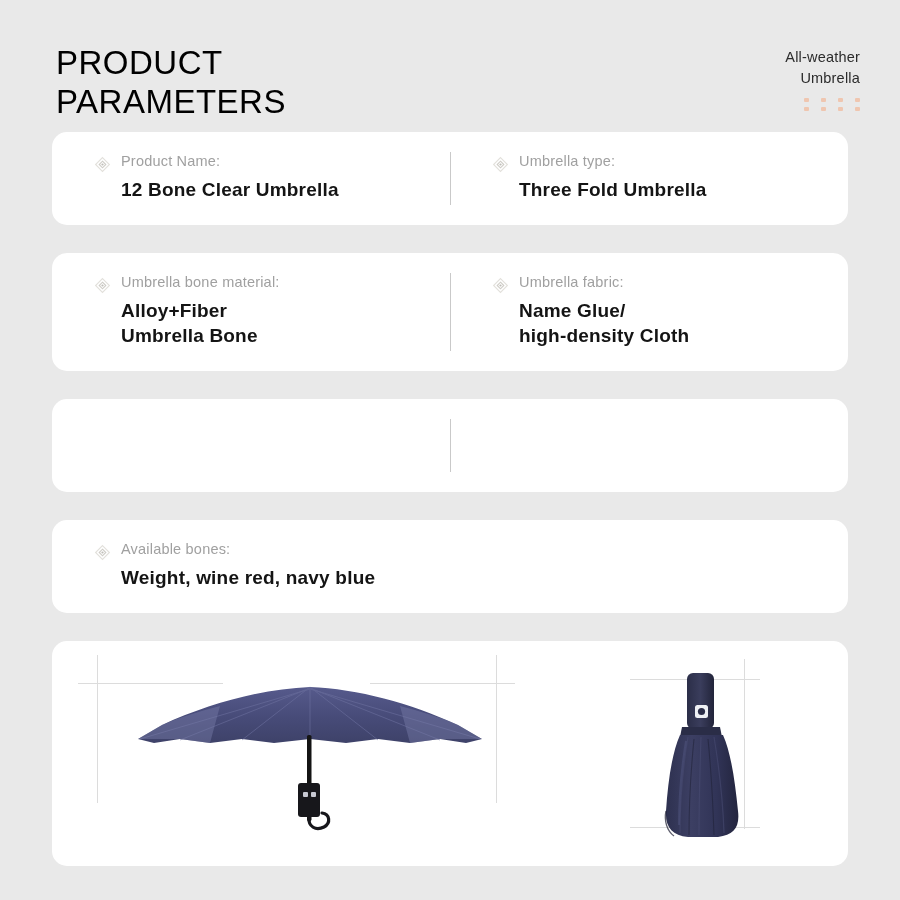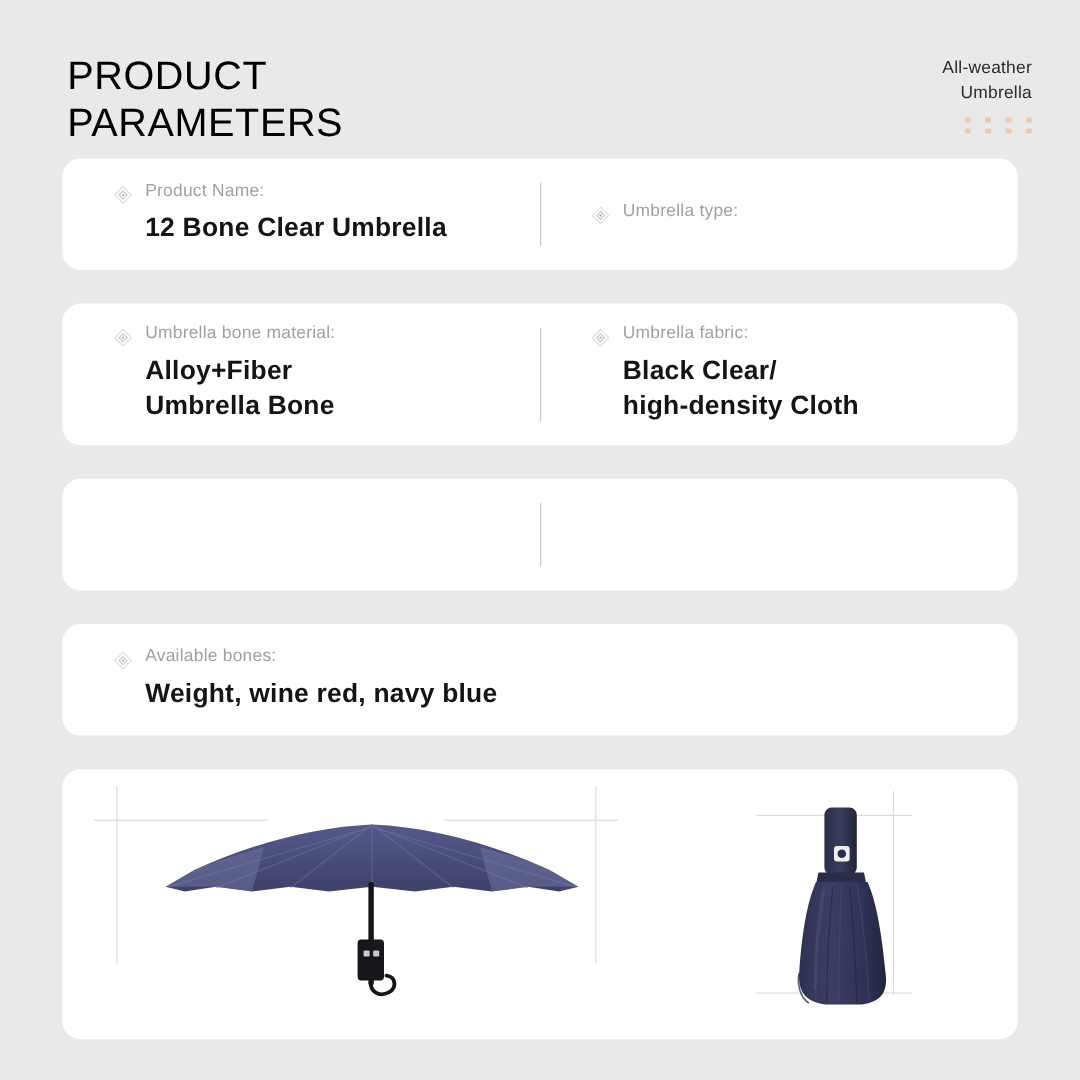--- a/index.html
+++ b/index.html
@@ -120,21 +120,21 @@
 
   .f-label {
     font-size: 14.5px;
     color: #a0a0a0;
     letter-spacing: 0.2px;
     line-height: 1.1;
     white-space: nowrap;
   }
 
   .f-value {
-    font-size: 22px;
+    font-size: 19px;
     font-weight: bold;
     color: #141414;
     letter-spacing: 0.2px;
     line-height: 1.3;
   }
   .f-value .vline { display: block; white-space: nowrap; }
 
   
   .media-card {
     margin: 28px 52px 0 52px;
@@ -224,20 +224,23 @@
         <div class="field">
           <span class="bullet">
             <svg width="17" height="17" viewBox="0 0 17 17">
               <path d="M8.5 1.6 L15.4 8.5 L8.5 15.4 L1.6 8.5 Z" fill="none" stroke="#e2e0db" stroke-width="1.1"></path>
               <path d="M8.5 5.2 L11.8 8.5 L8.5 11.8 L5.2 8.5 Z" fill="none" stroke="#cfcdc7" stroke-width="1.1"></path>
               <circle cx="8.5" cy="8.5" r="1.1" fill="#bfbdb7"></circle>
             </svg>
           </span>
           <span class="field-text">
             <span class="f-label">Umbrella type:</span>
+            <span class="f-value">
+              <span class="vline">Three Fold Umbrella</span>
+            </span>
           </span>
         </div>
       </div>
     </div>
 
     <div class="card card-h2">
       <div class="divider"></div>
       <div class="col">
         <div class="field">
           <span class="bullet">
@@ -261,21 +264,21 @@
           <span class="bullet">
             <svg width="17" height="17" viewBox="0 0 17 17">
               <path d="M8.5 1.6 L15.4 8.5 L8.5 15.4 L1.6 8.5 Z" fill="none" stroke="#e2e0db" stroke-width="1.1"></path>
               <path d="M8.5 5.2 L11.8 8.5 L8.5 11.8 L5.2 8.5 Z" fill="none" stroke="#cfcdc7" stroke-width="1.1"></path>
               <circle cx="8.5" cy="8.5" r="1.1" fill="#bfbdb7"></circle>
             </svg>
           </span>
           <span class="field-text">
             <span class="f-label">Umbrella fabric:</span>
             <span class="f-value">
-              <span class="vline">Black Clear/</span>
+              <span class="vline">Name Glue/</span>
               <span class="vline">high-density Cloth</span>
             </span>
           </span>
         </div>
       </div>
     </div>
 
     <div class="card card-h1">
       <div class="divider"></div>
     </div>

